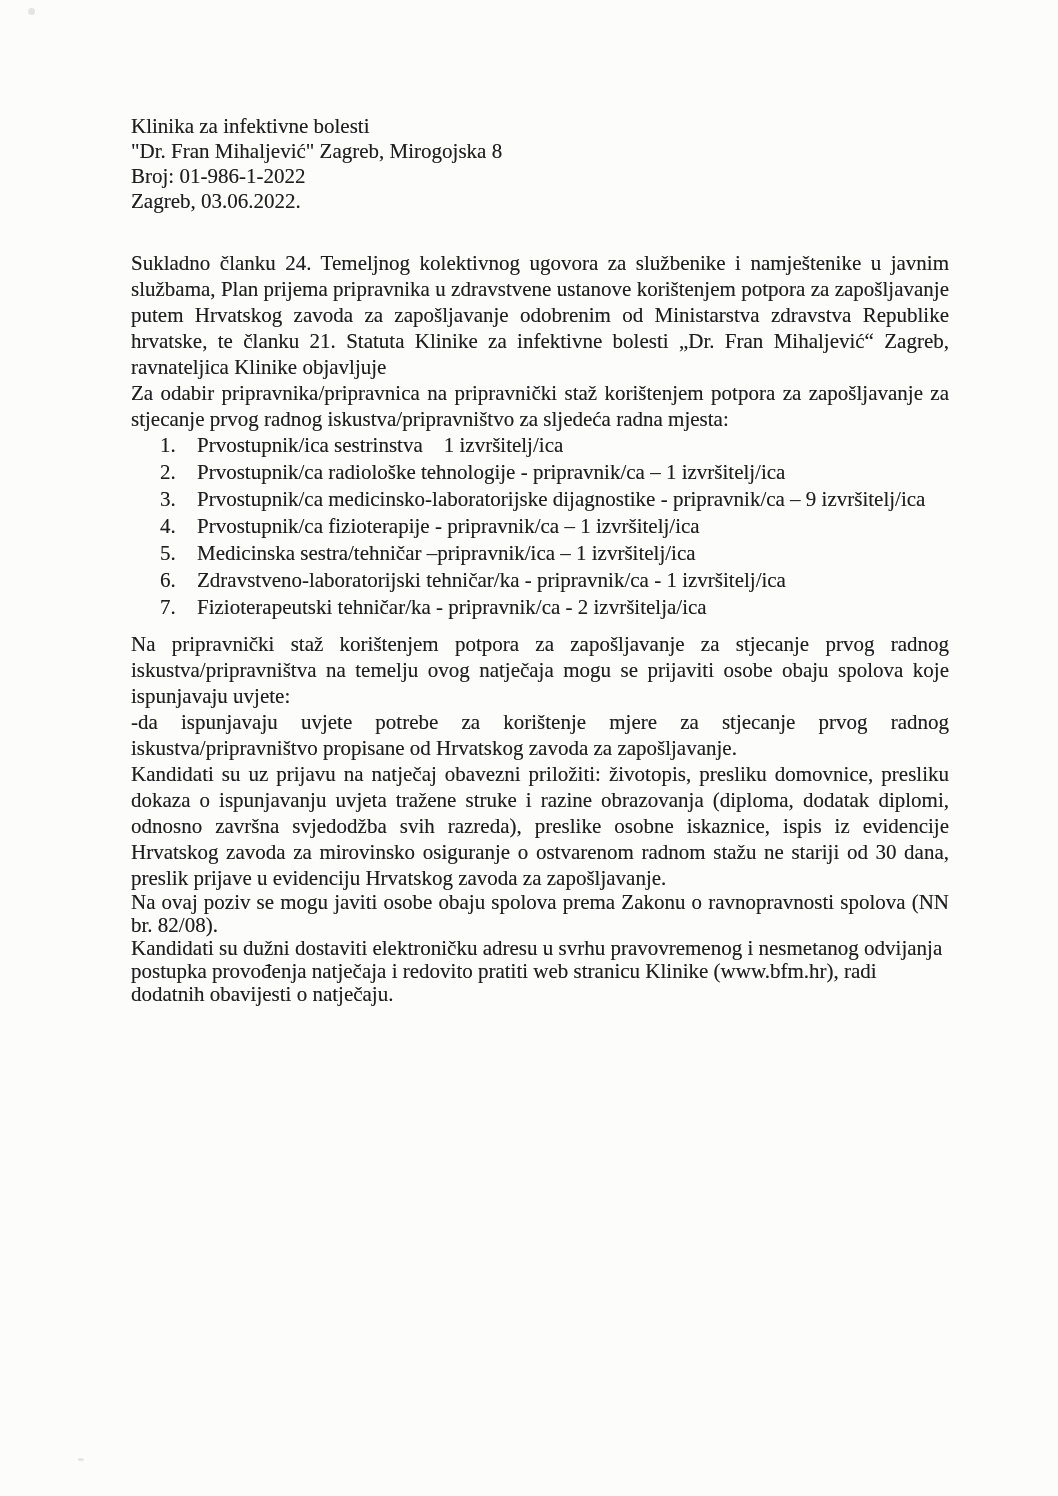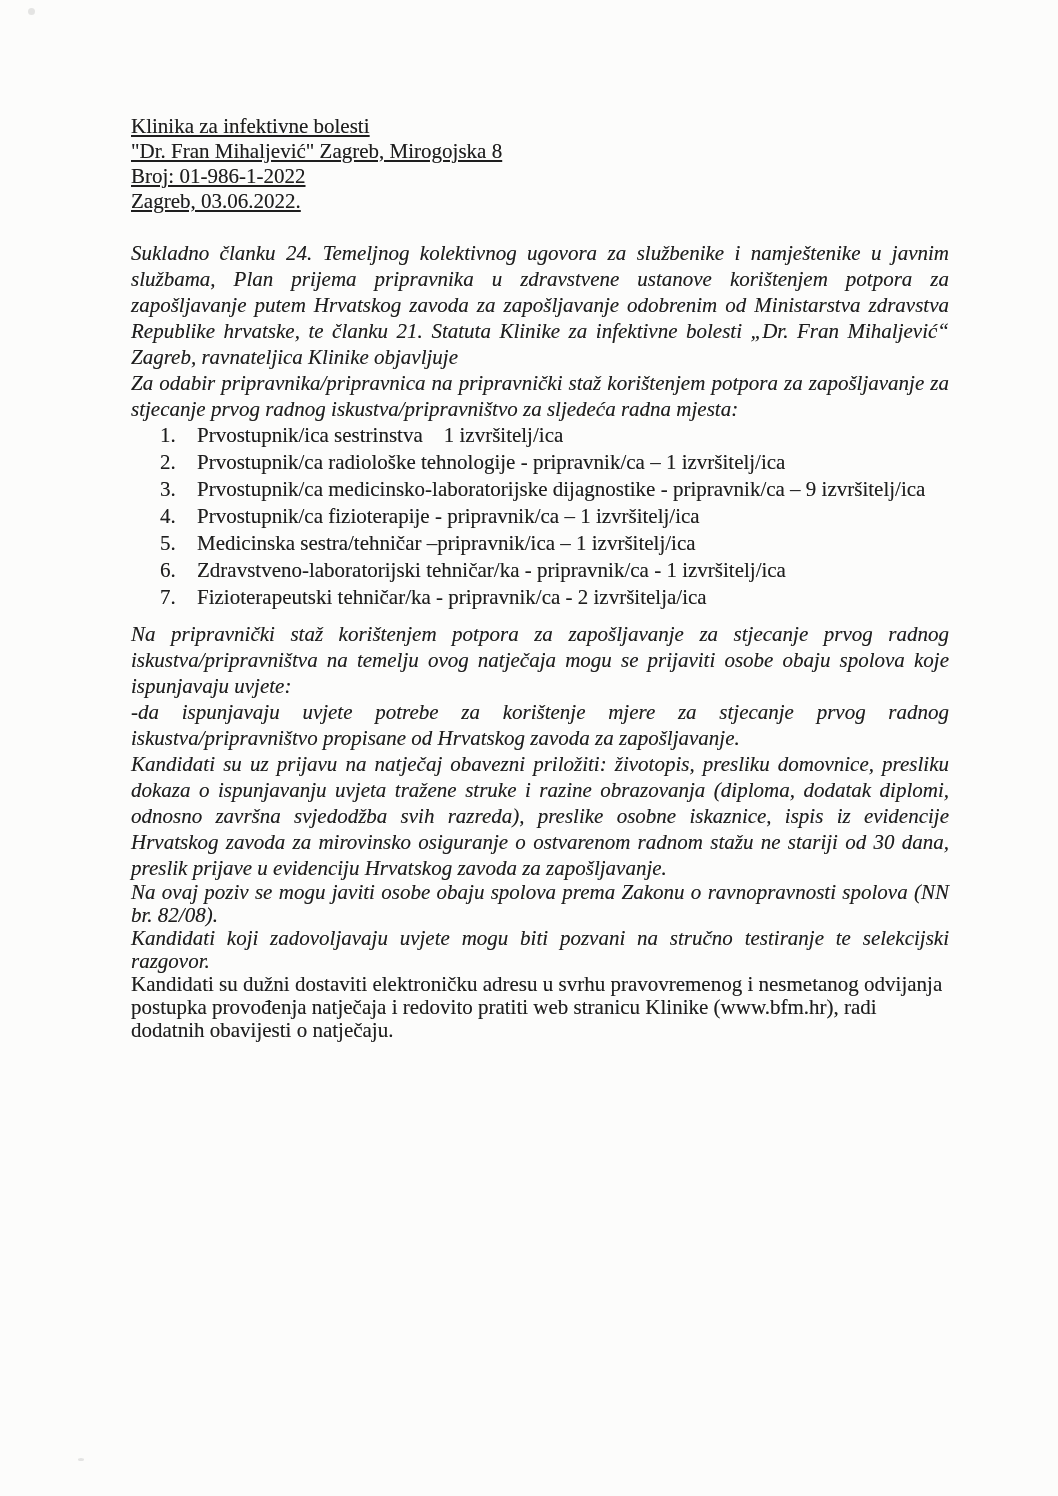--- a/index.html
+++ b/index.html
@@ -19,29 +19,28 @@
     text-shadow: 0 0 0.5px rgba(30,30,30,0.45);
   }
   .content {
     position: absolute;
     left: 131px;
     top: 114px;
     width: 818px;
   }
   .letterhead {
     line-height: 25px;
-    margin-bottom: 26px;
-    text-decoration: underline;
+    margin-bottom: 36px;
   }
   .letterhead div { white-space: nowrap; }
   p.block {
     margin: 0;
     line-height: 26px;
   }
-  .j { text-align: justify; font-style: italic; }
+  .j { text-align: justify; }
   .intro { margin-bottom: 0; }
   h1.doc-title {
     margin: 44px 0 58px 0;
     text-align: center;
     font-size: 25px;
     font-weight: bold;
     letter-spacing: 2px;
     line-height: 26px;
   }
   .lead { margin-bottom: 20px; }
@@ -127,18 +126,17 @@
 
     <p class="block j eligibility">Na pripravnički staž korištenjem potpora za zapošljavanje za stjecanje prvog radnog iskustva/pripravništva na temelju ovog natječaja mogu se prijaviti osobe obaju spolova koje ispunjavaju uvjete:</p>
 
 
     <p class="block j cond2">-da ispunjavaju uvjete potrebe za korištenje mjere za stjecanje prvog radnog iskustva/pripravništvo propisane od Hrvatskog zavoda za zapošljavanje.</p>
 
     <p class="block j documents">Kandidati su uz prijavu na natječaj obavezni priložiti: životopis, presliku domovnice, presliku dokaza o ispunjavanju uvjeta tražene struke i razine obrazovanja (diploma, dodatak diplomi, odnosno završna svjedodžba svih razreda), preslike osobne iskaznice, ispis iz evidencije Hrvatskog zavoda za mirovinsko osiguranje o ostvarenom radnom stažu ne stariji od 30 dana, preslik prijave u evidenciju Hrvatskog zavoda za zapošljavanje.</p>
 
     <div class="closing">
       <p class="block j">Na ovaj poziv se mogu javiti osobe obaju spolova prema Zakonu o ravnopravnosti spolova (NN br. 82/08).</p>
-      <p class="block j">Kandidati koji zadovoljavaju uvjete mogu biti pozvani na stručno testiranje te selekcijski razgovor.</p>
       <p class="block">Kandidati su dužni dostaviti elektroničku adresu u svrhu pravovremenog i nesmetanog odvijanja postupka provođenja natječaja i redovito pratiti web stranicu Klinike (www.bfm.hr), radi dodatnih obavijesti o natječaju.</p>
     </div>
 
   </div>
 </div>
 
 </body></html>

